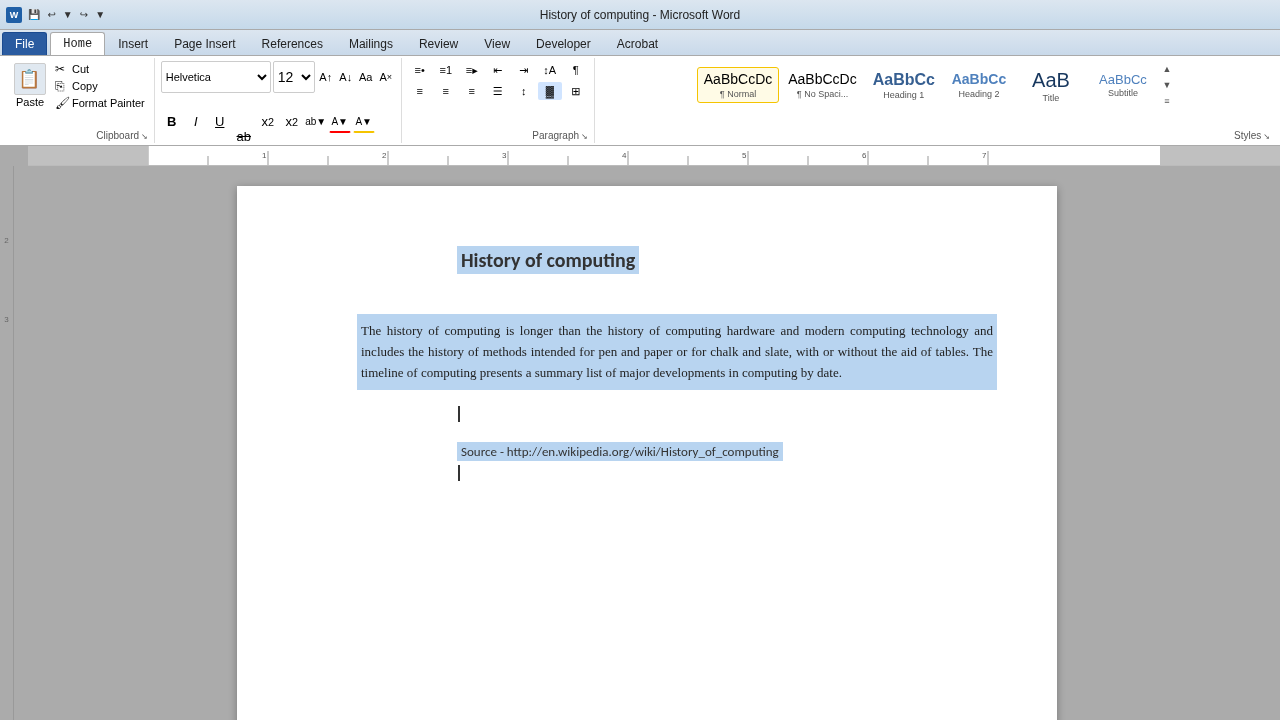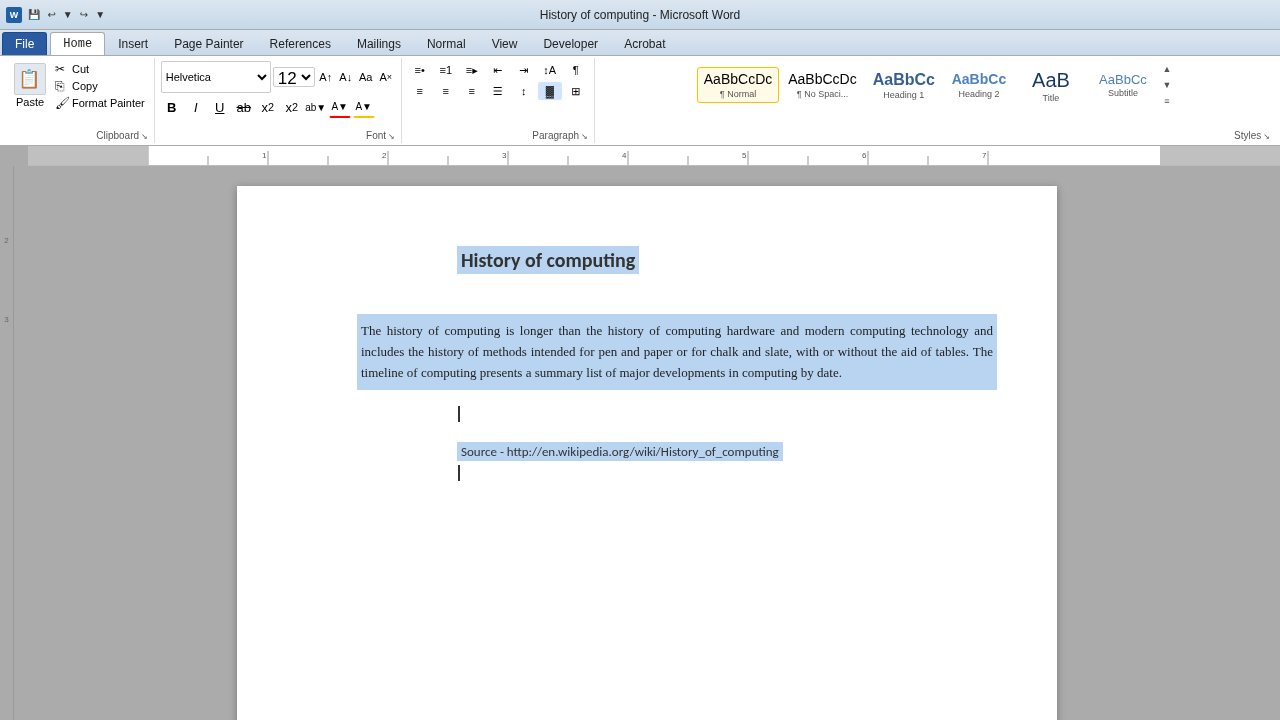--- a/index.html
+++ b/index.html
@@ -144,21 +144,21 @@
     .small-btn-icon { font-size: 12px; width: 14px; }
     .font-row1 {
       display: flex; align-items: center; gap: 2px;
     }
     .font-select {
       width: 110px; height: 32px; font-size: 11px;
       border: 1px solid #ccc; border-radius: 2px;
       background: white; cursor: pointer;
     }
     .font-size-select {
-      width: 42px; height: 20px; font-size: 17px;
+      width: 42px; height: 32px; font-size: 14px;
       border: 1px solid #ccc; border-radius: 2px;
       background: white; cursor: pointer;
     }
     .icon-btn {
       width: 18px; height: 18px;
       border: none; background: transparent;
       cursor: pointer; display: flex; align-items: center; justify-content: center;
       font-size: 11px; border-radius: 2px;
     }
     .font-row2 {
@@ -317,24 +317,24 @@
       <span class="qa-btn">▼</span>
     </div>
   </div>
   <span class="title-bar-text">History of computing - Microsoft Word</span>
 </div>
 
 <div class="ribbon-tabs">
   <div class="ribbon-tab file">File</div>
   <div class="ribbon-tab active">Home</div>
   <div class="ribbon-tab">Insert</div>
-  <div class="ribbon-tab">Page Painter</div>
+  <div class="ribbon-tab">Page Insert</div>
   <div class="ribbon-tab">References</div>
   <div class="ribbon-tab">Mailings</div>
-  <div class="ribbon-tab">Normal</div>
+  <div class="ribbon-tab">Review</div>
   <div class="ribbon-tab">View</div>
   <div class="ribbon-tab">Developer</div>
   <div class="ribbon-tab">Acrobat</div>
 </div>
 
 <div class="ribbon">
 
   <div class="ribbon-group">
     <div class="ribbon-group-content">
       <div class="paste-btn">
@@ -373,21 +373,21 @@
         </select>
         <button class="icon-btn" title="Increase Font Size">A↑</button>
         <button class="icon-btn" title="Decrease Font Size">A↓</button>
         <button class="icon-btn">Aa</button>
         <button class="icon-btn">A<sub>×</sub></button>
       </div>
       <div class="font-row2">
         <button class="format-btn bold">B</button>
         <button class="format-btn italic">I</button>
         <button class="format-btn underline">U</button>
-        <button class="format-btn" style="text-decoration:line-through;">ab</button>
+        <button class="format-btn" style="text-decoration:line-through;margin-top:29px;">ab</button>
         <button class="format-btn">x<sub>2</sub></button>
         <button class="format-btn">x<sup>2</sup></button>
         <button class="format-btn" style="font-size:10px;text-align:center;">ab▼</button>
         <button class="format-btn" style="font-size:10px; border-bottom:2px solid red;">A▼</button>
         <button class="format-btn" style="font-size:10px; border-bottom:2px solid #f5c400;">A▼</button>
       </div>
     </div>
     <div class="ribbon-group-bottom">
       <span class="ribbon-group-label">Font</span>
       <span class="ribbon-expand-btn">↘</span>

